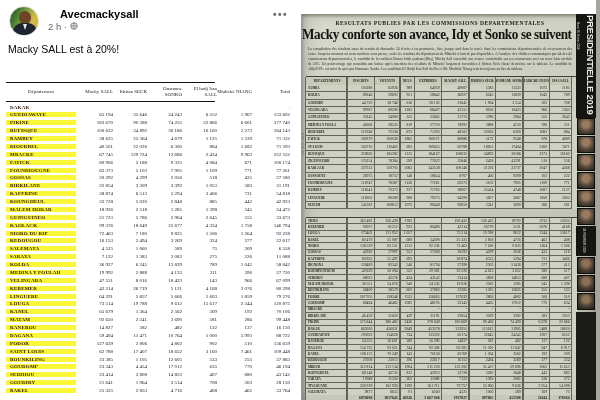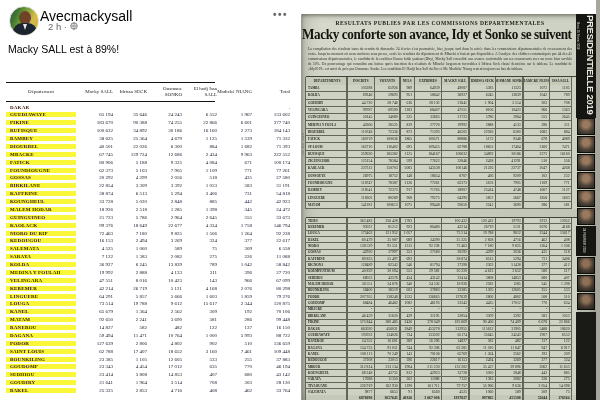--- a/index.html
+++ b/index.html
@@ -12,21 +12,21 @@
   .fb-header { position:absolute; top:5px; left:8px; right:8px; height:36px; }
   .avatar { position:absolute; left:1px; top:1px; width:30px; height:30px; border-radius:50%;
             overflow:hidden; background:linear-gradient(115deg,#39702e 20%,#7ba03a 45%,#d8bc49 72%,#c7a42f 100%);
             border:0.5px solid #ddd; }
   .avatar .head { position:absolute; left:9px; top:4px; width:12px; height:13px;
                   border-radius:50% 50% 46% 46%; background:#6e4326; }
   .avatar .bodyshape { position:absolute; left:3px; top:16px; width:24px; height:15px;
                   border-radius:9px 9px 0 0; background:#1c2430; }
   .avatar .shirt { position:absolute; left:13px; top:17px; width:4px; height:6px; background:#e8e8e8;
                   clip-path:polygon(0 0,100% 0,50% 100%); }
-  .fb-name { position:absolute; left:32px; top:3px; font-size:14px; font-weight:normal; color:#050505; }
+  .fb-name { position:absolute; left:52px; top:3px; font-size:11px; font-weight:bold; color:#050505; }
   .fb-meta { position:absolute; left:40px; top:16px; font-size:9.5px; color:#65676b;
              display:flex; align-items:center; gap:3px;text-align:right; }
   .fb-more { position:absolute; right:4px; top:4px; color:#65676b; font-size:10px;
              font-weight:bold; letter-spacing:1.5px; cursor:pointer; }
   .fb-text { position:absolute; left:8px; top:42px; width:288px; font-size:10.5px;
              line-height:1.4; color:#050505; }
 
   
   .trow { display:flex; }
   .tcell { overflow:hidden; white-space:nowrap; }
@@ -147,21 +147,21 @@
         <svg width="8" height="8" viewBox="0 0 16 16">
           <circle cx="8" cy="8" r="6.5" fill="none" stroke="#65676b" stroke-width="1.6"></circle>
           <path d="M1.5 8h13M8 1.5c2.8 3 2.8 10 0 13M8 1.5c-2.8 3-2.8 10 0 13" fill="none" stroke="#65676b" stroke-width="1.2"></path>
         </svg>
       </span>
     </div>
     <div class="fb-more">•••</div>
   </div>
 
   <div class="fb-text">
-    <div>Macky SALL est à 89%!</div>
+    <div>Macky SALL est à 20%!</div>
   </div>
 
   <div class="fb-thead fbcols">
       <div class="trow">
         <div class="tcell">Département</div>
         <div class="tcell">Macky SALL</div>
         <div class="tcell">Idrissa SECK</div>
         <div class="tcell">Ousmane SONKO</div>
         <div class="tcell">El hadj Issa SALL</div>
         <div class="tcell">Madické NIANG</div>

